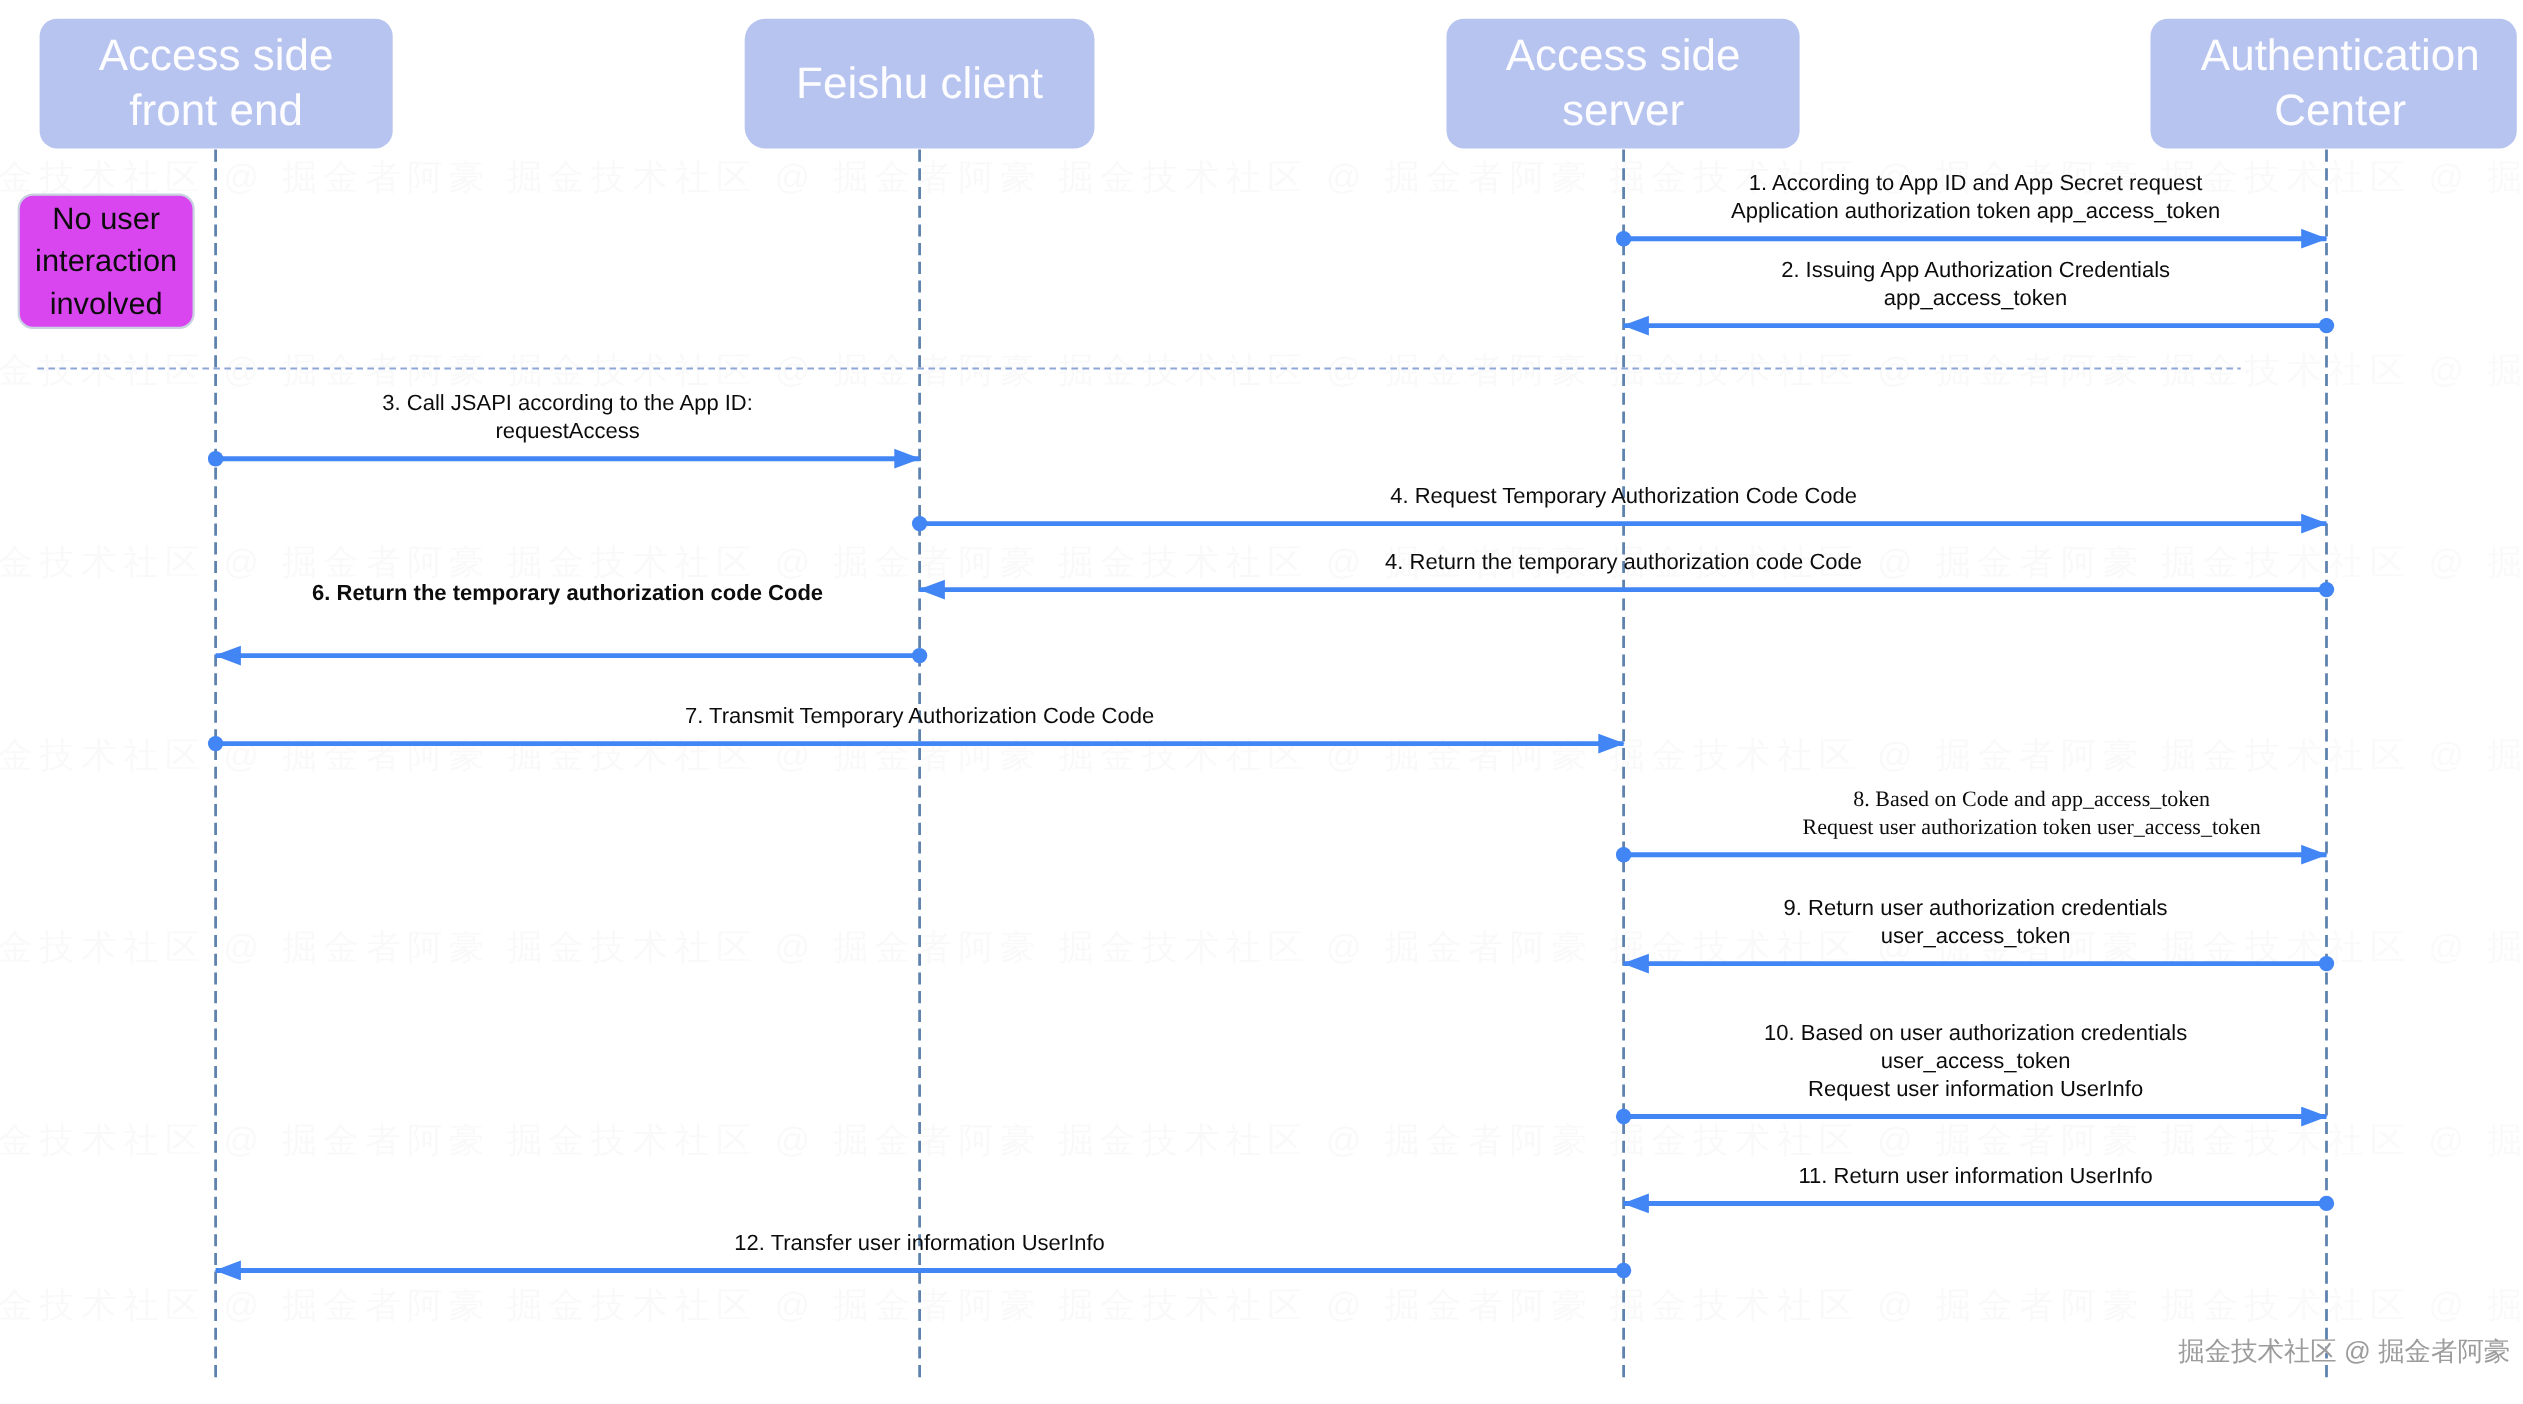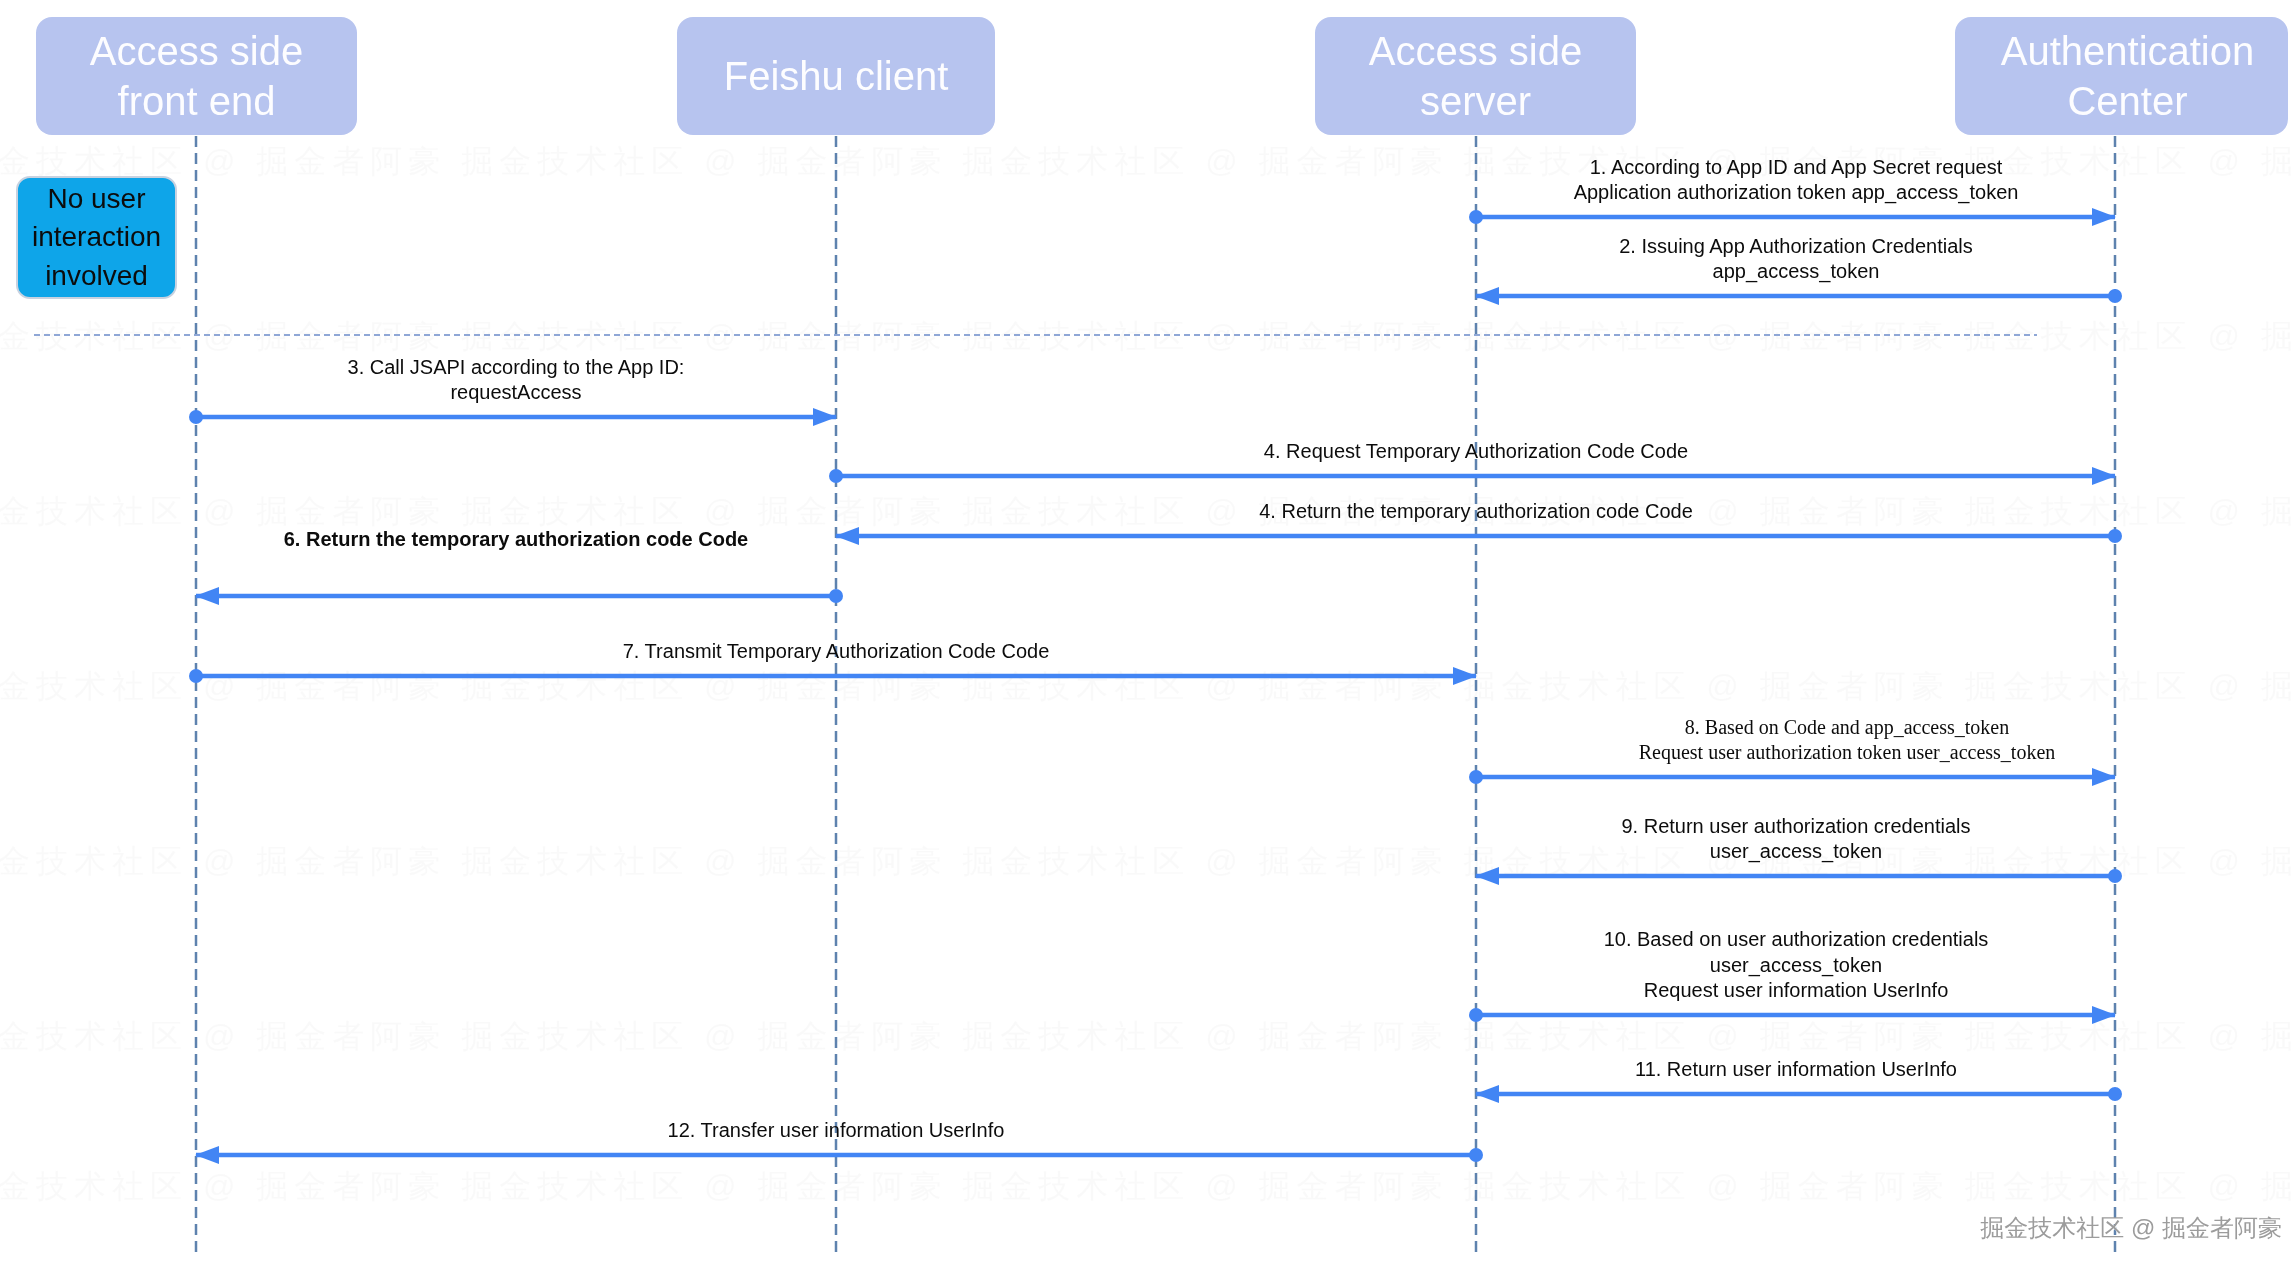--- a/index.html
+++ b/index.html
@@ -21,21 +21,21 @@
     border-radius:16px;
     color:#fdfdff;
     font-size:40px;
     line-height:1.25;
     display:flex;align-items:center;justify-content:center;
     text-align:center;
     white-space:pre-line;
   }
   .note{
     position:absolute;
-    background:#0ea5e9;
+    background:#d946ef;
     border:2px solid #c8d2e0;
     border-radius:14px;
     color:#0c0c0c;
     font-size:28px;
     line-height:1.36;
     display:flex;align-items:center;justify-content:center;
     text-align:center;
     white-space:pre-line;
   }
   .msg{
@@ -147,21 +147,21 @@
       <circle class="arrow-dot" cx="2115" cy="1094" r="7"></circle>
     </g>
     <g>
       <line class="arrow-line" x1="1476" y1="1155" x2="196" y2="1155" marker-end="url(#ah)"></line>
       <circle class="arrow-dot" cx="1476" cy="1155" r="7"></circle>
     </g>
   </svg>
 
   <div class="actor" style="left:36px;top:17px;width:321px;height:118px;">Access side
 front end</div>
-  <div class="actor" style="left:677px;top:17px;width:318px;height:118px;">Feishu client</div>
+  <div class="actor" style="left:677px;top:17px;width:318px;height:118px;border-radius:19px;">Feishu client</div>
   <div class="actor" style="left:1315px;top:17px;width:321px;height:118px;">Access side
 server</div>
   <div class="actor" style="left:1955px;top:17px;width:321px;height:118px;padding-left:12px;">Authentication
 Center</div>
 
   <div class="note" style="left:16px;top:176px;width:157px;height:119px;">No user
 interaction
 involved</div>
 
   <div class="msg" style="left:1796px;bottom:1071px;">1. According to App ID and App Secret request

